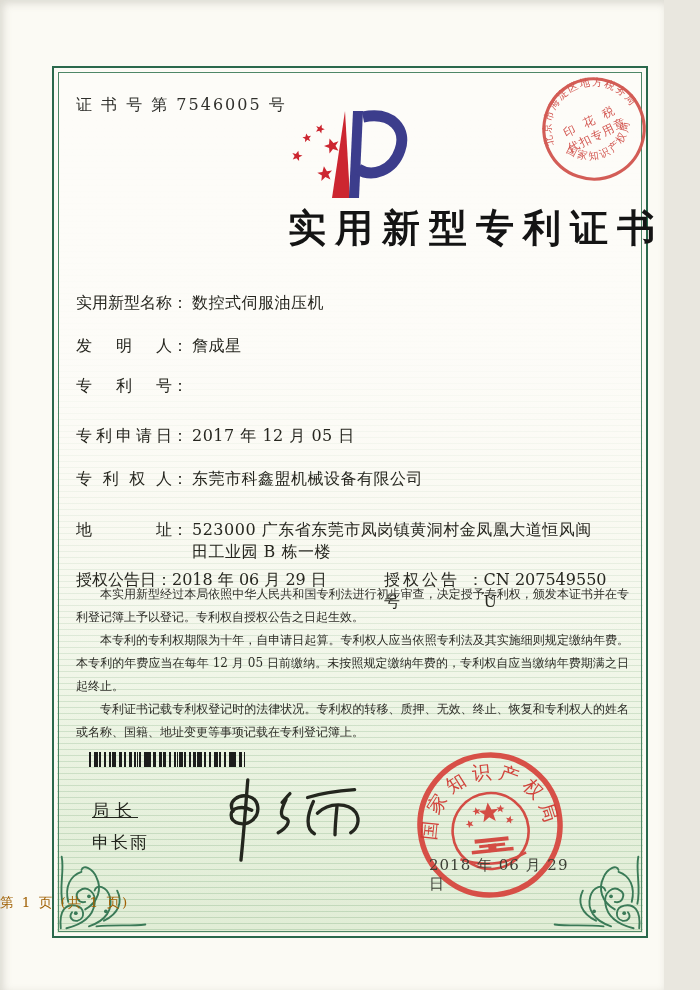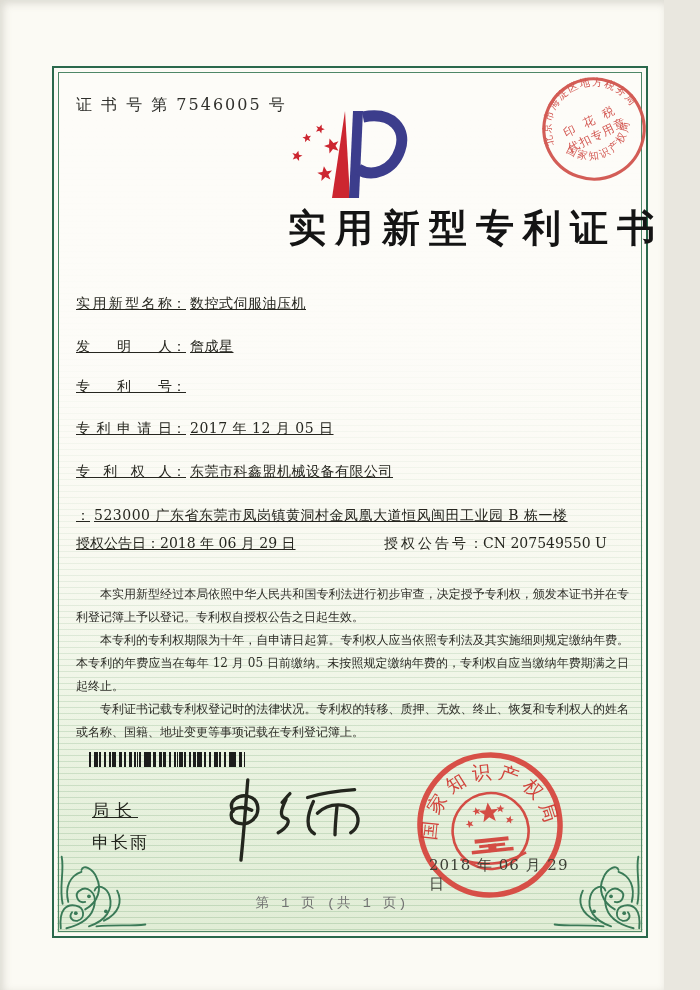--- a/index.html
+++ b/index.html
@@ -24,28 +24,28 @@
   .corner-flourish.left  { left:57px; }
   .corner-flourish.right { left:549px; transform:scaleX(-1); }
 
   
   .cert-no { position:absolute; left:76px; top:95px; font-size:16px; letter-spacing:2px; color:#30302c; }
   .logo { position:absolute; left:279px; top:108px; width:142px; height:98px; }
   .title { position:absolute; left:0; right:0; top:203px; text-align:right;
            font-size:38px; font-weight:600; letter-spacing:9px; color:#141414; }
 
   
-  .fields { position:absolute; left:76px; top:292px; width:532px; font-size:14px; color:#26261f;text-decoration:underline; }
+  .fields { position:absolute; left:76px; top:292px; width:532px; font-size:16px; color:#26261f; }
   .frow { display:flex; line-height:22px; margin-bottom:21px; }
   .frow .flabel { display:inline-block; width:96px; flex:0 0 96px;
                   text-align:justify; text-align-last:justify; }
   .frow .fcolon { flex:0 0 auto; margin-right:4px; }
   .frow .fvalue { flex:1 1 auto; letter-spacing:.5px; }
-  .frow.r2 { margin-bottom:18px; } .frow.r3 { margin-bottom:20px; }
-  .frow.r5 { margin-bottom:22px; } .frow.r6 { margin-bottom:6px; }
+  .frow.r2 { margin-bottom:18px; } .frow.r3 { margin-bottom:28px; }
+  .frow.r5 { margin-bottom:29px; } .frow.r6 { margin-bottom:6px; }
   .grant-row { display:flex; line-height:22px; }
   .grant-right { position:absolute; left:308px; display:flex; }
   .grant-right .glabel { letter-spacing:3px; }
 
   
   .paras { position:absolute; left:76px; top:583px; width:553px; font-size:12px;
            line-height:23px; color:#2d2d27; text-align:justify; }
   .paras p { text-indent:2em; margin:0; }
 
   
@@ -60,22 +60,22 @@
   .commissioner .cname  { letter-spacing:2px; display:block; }
   .signature { position:absolute; left:203px; top:772px; width:168px; height:98px; }
 
   .seal { position:absolute; left:415px; top:750px; width:150px; height:150px; transform:rotate(-6deg); }
   .seal-date { position:absolute; left:429px; top:856px; width:160px; font-size:15px;
                color:#3c4036; letter-spacing:1px; }
 
   .tax-stamp { position:absolute; left:540px; top:75px; width:108px; height:108px;
                transform:rotate(-26deg); opacity:.93; }
 
-  .footer { position:absolute; left:0; right:0; top:894px; text-align:center;
-            font-size:13.5px; letter-spacing:2px; color:#737373;font-family:Liberation Mono, monospace; }
+  .footer { position:absolute; left:0; right:0; top:894px; 
+            font-size:13.5px; letter-spacing:2px; color:#a16207; }
 </style>
 </head>
 <body>
 
 <div class="page">
 
   <div class="texture">
     <div class="tex-lines"></div>
     <div class="tex-fade"></div>
   </div>
@@ -156,20 +156,21 @@
       <span class="flabel">专利申请日</span>
         <span class="fcolon">：</span>
         <span class="fvalue">2017 年 12 月 05 日</span>
     </div>
     <div class="frow r5">
       <span class="flabel">专利权人</span>
         <span class="fcolon">：</span>
         <span class="fvalue">东莞市科鑫盟机械设备有限公司</span>
     </div>
     <div class="frow r6">
+      <span class="flabel">地址</span>
         <span class="fcolon">：</span>
         <span class="fvalue">523000 广东省东莞市凤岗镇黄洞村金凤凰大道恒风闽田工业园 B 栋一楼</span>
     </div>
     <div class="grant-row">
       <span class="flabel glabel">授权公告日</span>
         <span class="fcolon">：</span>
         <span>2018 年 06 月 29 日</span>
       <span class="grant-right">
         <span class="glabel">授权公告号</span>
           <span class="fcolon">：</span>

